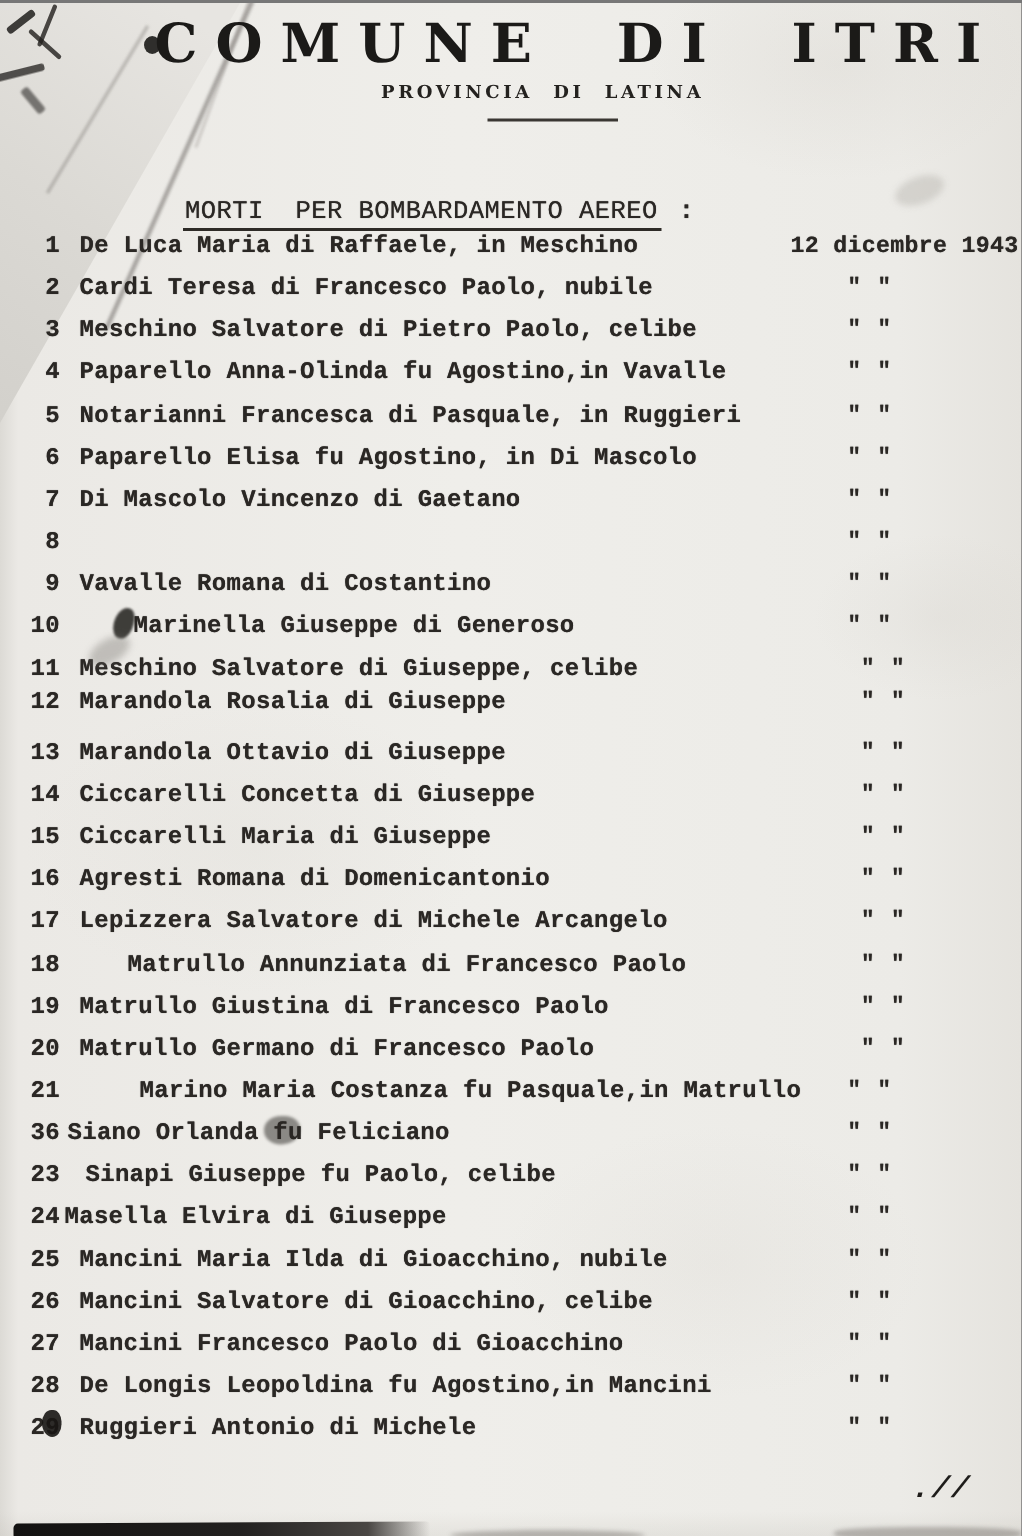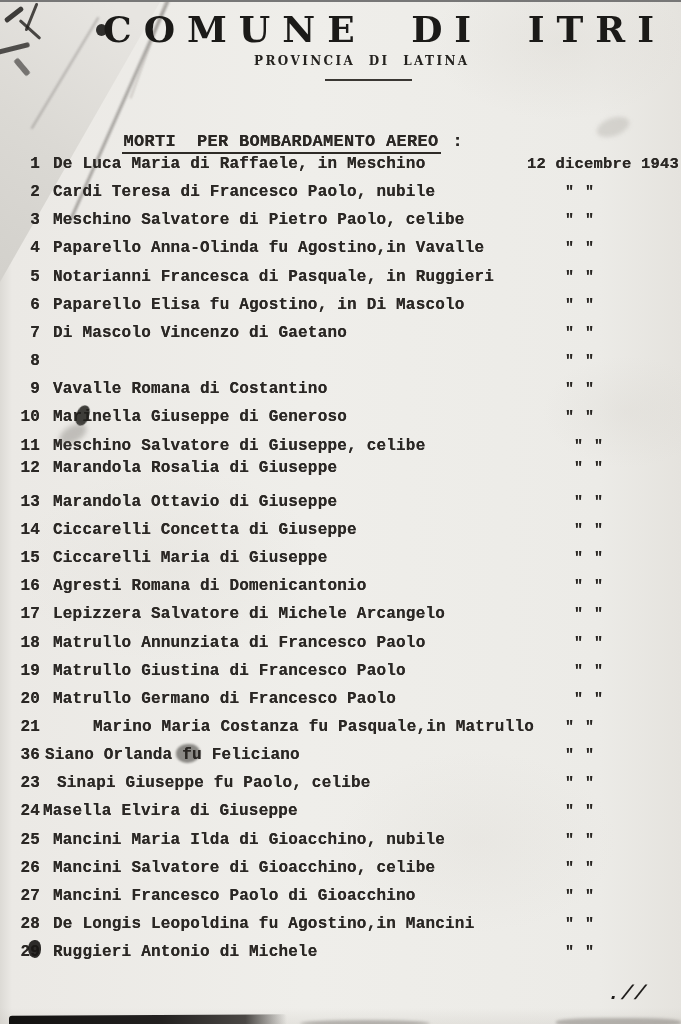--- a/index.html
+++ b/index.html
@@ -49,21 +49,21 @@
   .h2{
     position:absolute;left:254px;top:52px;
     font-family:"DejaVu Serif", serif;font-weight:bold;
     font-size:12px;letter-spacing:2.4px;word-spacing:7px;
     color:#24221f;white-space:pre;
   }
   .h2-rule{position:absolute;left:325px;top:77px;width:87px;height:2px;background:#3a3733;}
 
   .section{position:absolute;left:84px;top:112px;white-space:pre;}
   .sec-text{
-    font-weight:bold;font-size:17px;letter-spacing:.3px;
+    font-weight:normal;font-size:17px;letter-spacing:.3px;
     border-bottom:2.5px solid #2e2b27;padding:0 3px 1px 1px;
     text-shadow:0 0 .5px rgba(42,39,36,.9);
   }
   .sec-colon{font-weight:bold;font-size:17px;margin-left:11px;text-shadow:0 0 .5px rgba(42,39,36,.9);}
 
   .rows{position:absolute;left:0;top:0;width:100%;height:100%;}
   .row{position:absolute;left:14px;right:0;height:28px;display:flex;align-items:center;}
   .num{
     display:inline-block;width:26px;text-align:right;flex:none;
     font-weight:bold;font-size:16px;letter-spacing:.2px;
@@ -163,21 +163,21 @@
   </div>
       <div class="row" style="top: 345px;">
     <span class="num">8</span>
     <span class="dcell" style="left: 551px;">" "</span>
   </div>
       <div class="row" style="top: 373.2px;">
     <span class="num">9</span>
     <span class="pname">Vavalle Romana di Costantino</span>
     <span class="dcell" style="left: 551px;">" "</span>
   </div>
-      <div class="row" style="top: 401.4px;">
+      <div class="row" style="top: 401.4px; gap: 36px;">
     <span class="num">10</span>
     <span class="pname">Marinella Giuseppe di Generoso</span>
     <span class="dcell" style="left: 551px;">" "</span>
   </div>
       <div class="row" style="top: 429.5px;">
     <span class="num">11</span>
     <span class="pname">Meschino Salvatore di Giuseppe, celibe</span>
     <span class="dcell" style="left: 560px;">" "</span>
   </div>
       <div class="row" style="top: 452px;">
@@ -203,21 +203,21 @@
       <div class="row" style="top: 570.3px;">
     <span class="num">16</span>
     <span class="pname">Agresti Romana di Domenicantonio</span>
     <span class="dcell" style="left: 560px;">" "</span>
   </div>
       <div class="row" style="top: 598.4px;">
     <span class="num">17</span>
     <span class="pname">Lepizzera Salvatore di Michele Arcangelo</span>
     <span class="dcell" style="left: 560px;">" "</span>
   </div>
-      <div class="row" style="top: 626.5px;">
+      <div class="row" style="top: 626.5px; gap: 32px;">
     <span class="num">18</span>
     <span class="pname">Matrullo Annunziata di Francesco Paolo</span>
     <span class="dcell" style="left: 560px;">" "</span>
   </div>
       <div class="row" style="top: 654.7px;">
     <span class="num">19</span>
     <span class="pname">Matrullo Giustina di Francesco Paolo</span>
     <span class="dcell" style="left: 560px;">" "</span>
   </div>
       <div class="row" style="top: 682.9px;">

